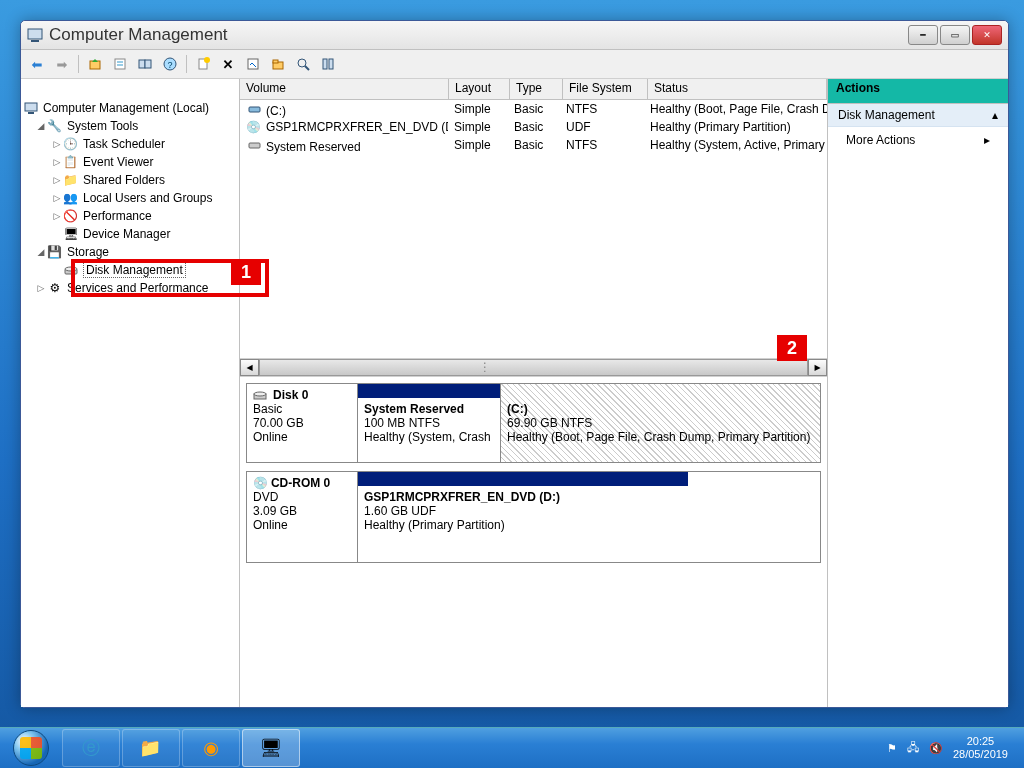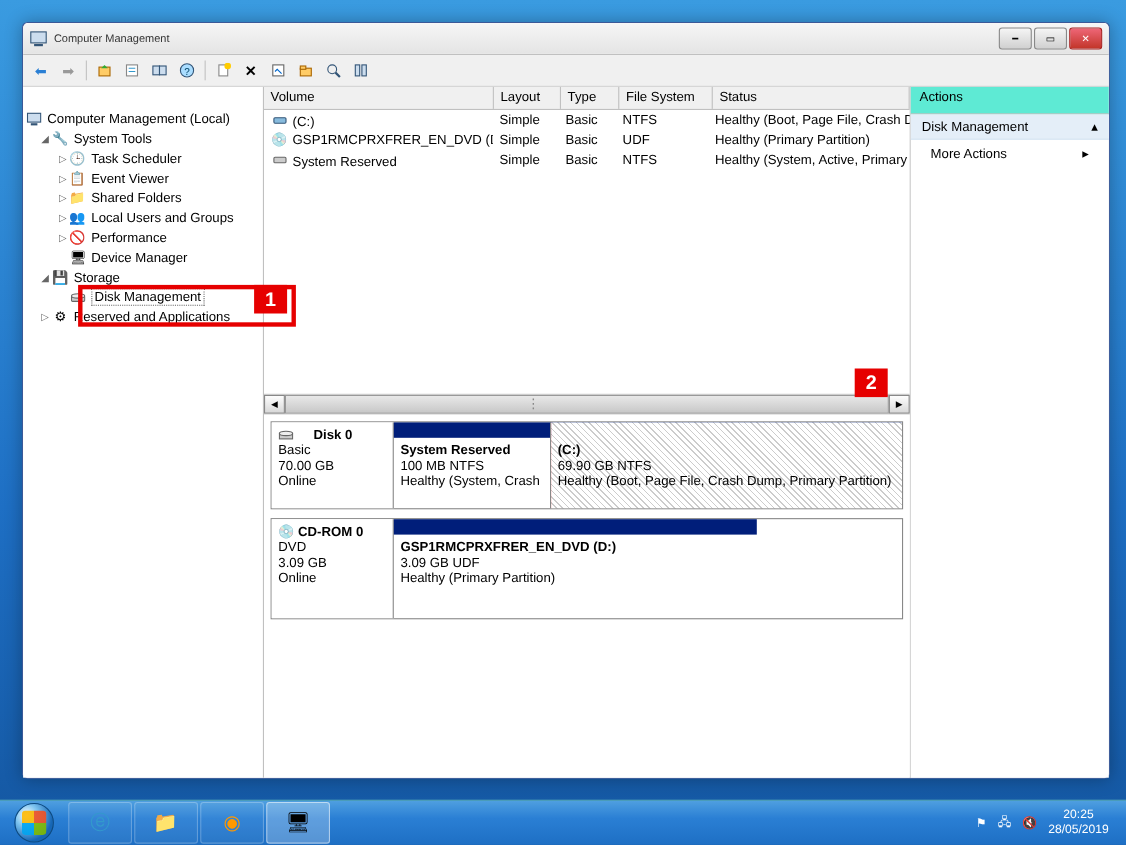--- a/index.html
+++ b/index.html
@@ -1,19 +1,19 @@
 <!DOCTYPE html>
 <html><head>
 <meta charset="utf-8">
 <style>
 html,body{margin:0;padding:0;height:100%;font-family:"Segoe UI",Tahoma,sans-serif;font-size:12px;background:linear-gradient(to bottom,#3a9be0 0%,#1e6fc4 60%,#1456a0 100%);overflow:hidden}
 .window{position:absolute;top:20px;left:20px;right:15px;bottom:60px;background:#fff;border:1px solid #3b5998;border-radius:5px;box-shadow:0 0 15px rgba(0,0,0,.3);display:flex;flex-direction:column}
 .titlebar{height:28px;background:linear-gradient(to bottom,#f6f6f6,#e4e4e4);border-bottom:1px solid #c0c0c0;border-radius:5px 5px 0 0;display:flex;align-items:center;padding:0 6px}
 .titlebar-icon{width:16px;height:16px;margin-right:6px;display:flex;align-items:center;justify-content:center}
-.titlebar-title{flex:1;color:#333;font-size:10px}
+.titlebar-title{flex:1;color:#333;font-size:17px}
 .winbtns{display:flex;gap:2px}
 .winbtn{width:28px;height:18px;border:1px solid #888;border-radius:3px;display:flex;align-items:center;justify-content:center;font-size:9px;cursor:pointer;background:linear-gradient(to bottom,#f5f5f5,#d0d0d0)}
 .winbtn.close{background:linear-gradient(to bottom,#e67,#c23529);color:#fff;border-color:#a22}
 .menubar{height:21px;display:flex;align-items:center;padding:0 6px;background:#f0f0f0;border-bottom:1px solid #d0d0d0}
 .menuitem{padding:2px 8px;cursor:pointer}
 .toolbar{height:28px;background:#f0f0f0;border-bottom:1px solid #d0d0d0;display:flex;align-items:center;padding:0 4px;gap:1px}
 .tbtn{width:22px;height:22px;border:1px solid transparent;display:flex;align-items:center;justify-content:center;cursor:pointer;font-size:13px}
 .tsep{width:1px;height:18px;background:#c0c0c0;margin:0 3px}
 .body{flex:1;display:flex;min-height:0}
 .tree{width:218px;border-right:1px solid #c0c0c0;overflow:auto;padding:20px 0;background:#fff}
@@ -35,21 +35,21 @@
 .diskhead{width:98px;border-right:1px solid #888;padding:4px 6px;background:#fff}
 .diskhead .dtitle{font-weight:bold}
 .partwrap{flex:1;display:flex;position:relative}
 .partstripe{height:14px;background:#001e7a;position:absolute;top:0;left:0;right:0}
 .part{border-right:1px solid #888;padding:18px 6px 4px;position:relative;overflow:hidden}
 .part:last-child{border-right:none}
 .hatched{background:repeating-linear-gradient(45deg,#fff,#fff 3px,#ccc 3px,#ccc 4px)}
 .legend{height:22px;border-top:1px solid #c0c0c0;display:flex;align-items:center;padding:0 10px;gap:18px;background:#fff}
 .legbox{width:11px;height:11px;border:1px solid #000;margin-right:5px;display:inline-block;vertical-align:middle}
 .actions{width:180px;background:#fff}
-.actheader{height:20px;background:#5eead4;border-bottom:1px solid #c0c0c0;padding:2px 8px;font-weight:normal}
+.actheader{height:20px;background:#14b8a6;border-bottom:1px solid #c0c0c0;padding:2px 8px;font-weight:bold}
 .actsection{background:#e4eef8;padding:4px 10px;display:flex;justify-content:space-between;align-items:center;border-bottom:1px solid #d5e3f1}
 .actitem{padding:6px 18px;cursor:pointer;display:flex;justify-content:space-between;align-items:flex-start}
 .hlbox{position:absolute;border:4px solid #e60000;pointer-events:none;z-index:50}
 .hltag{position:absolute;background:#e60000;color:#fff;font-weight:bold;font-size:18px;width:30px;height:26px;display:flex;align-items:center;justify-content:center;z-index:51}
 .taskbar{position:absolute;left:0;right:0;bottom:0;height:40px;background:linear-gradient(to bottom,#4f9fe0 0%,#2a7fd4 40%,#1e6fc4 100%);display:flex;align-items:center;padding:0 4px;border-top:1px solid #5ab}
 .startbtn{width:54px;height:38px;display:flex;align-items:center;justify-content:center;cursor:pointer}
 .orb{width:34px;height:34px;border-radius:50%;background:radial-gradient(circle at 30% 30%,#fff,#7fc5f0 30%,#1666b5 70%);border:1px solid #0d4a80;position:relative}
 .orb::after{content:"";position:absolute;inset:6px;background:conic-gradient(#f25022 0 25%,#7fba00 25% 50%,#00a4ef 50% 75%,#ffb900 75% 100%);border-radius:3px;opacity:.9}
 .tasks{display:flex;gap:2px;margin-left:4px}
 .taskbtn{width:56px;height:36px;border:1px solid rgba(255,255,255,.25);border-radius:3px;display:flex;align-items:center;justify-content:center;font-size:18px;cursor:pointer;background:rgba(255,255,255,.05)}
@@ -203,21 +203,21 @@
             <svg width="14" height="14">
               <rect x="1" y="6" width="12" height="5" rx="1" fill="#ccc" stroke="#666"></rect>
               <ellipse cx="7" cy="6" rx="6" ry="2" fill="#eee" stroke="#666"></ellipse>
             </svg>
           </span>
         <span style="border:1px dotted #666;padding:0 2px">Disk Management</span>
       </div>
       <div class="trow" style="padding-left:14px">
           <span class="toggle">▷</span>
           <span class="ticon">⚙</span>
-          <span>Reserved and Applications</span>
+          <span>Services and Performance</span>
         </div>
 
       <div class="hlbox" style="top:238px;left:50px;width:190px;height:30px"></div>
       <div class="hltag" style="top:238px;left:210px">1</div>
     </div>
 
     <div class="center">
       <div class="volheader">
         <div class="volcol" style="width:196px">Volume</div>
         <div class="volcol" style="width:48px">Layout</div>
@@ -260,21 +260,21 @@
       <div class="scrollbar">
         <div class="sbtn">◀</div>
         <div class="sthumb"></div>
         <div class="sbtn">▶</div>
         <div class="hltag" style="top:-24px;right:20px">2</div>
       </div>
 
       <div class="diskpanel">
         <div class="diskrow">
           <div class="diskhead">
-            <div style="display:flex;align-items:center;gap:18px">
+            <div style="display:flex;align-items:center;gap:6px">
                 <span>
                   <svg width="14" height="14">
                     <rect x="1" y="6" width="12" height="5" fill="#ccc" stroke="#666"></rect>
                     <ellipse cx="7" cy="6" rx="6" ry="2" fill="#eee" stroke="#666"></ellipse>
                   </svg>
                 </span>
                 <span class="dtitle">Disk 0</span>
               </div>
             <div>Basic</div>
             <div>70.00 GB</div>
@@ -303,21 +303,21 @@
                 <span class="dtitle">CD-ROM 0</span>
               </div>
             <div>DVD</div>
             <div>3.09 GB</div>
             <div>Online</div>
           </div>
           <div class="partwrap" style="max-width:330px">
             <div class="partstripe"></div>
             <div class="part" style="flex:1">
               <div style="font-weight:bold">GSP1RMCPRXFRER_EN_DVD  (D:)</div>
-              <div>3.09 GB UDF</div>
+              <div>1.60 GB UDF</div>
               <div>Healthy (Primary Partition)</div>
             </div>
           </div>
         </div>
       </div>
 
     </div>
 
     <div class="actions">
       <div class="actheader">Actions</div>

